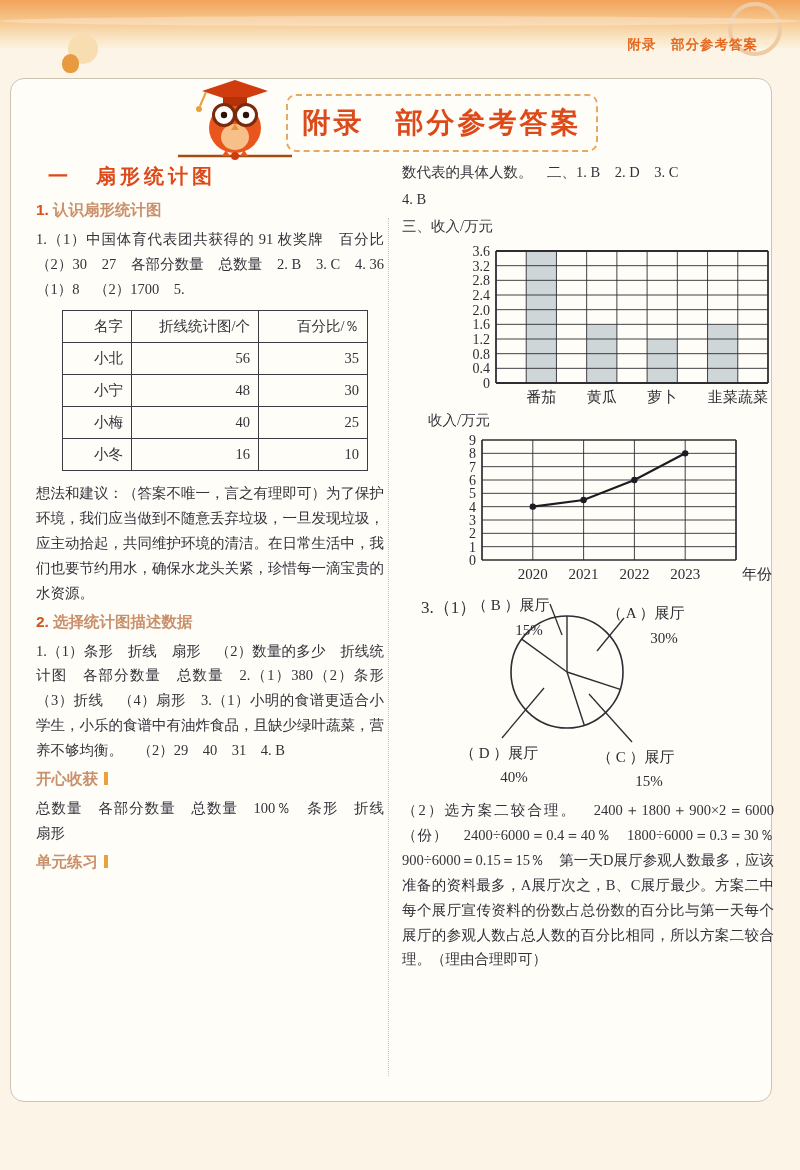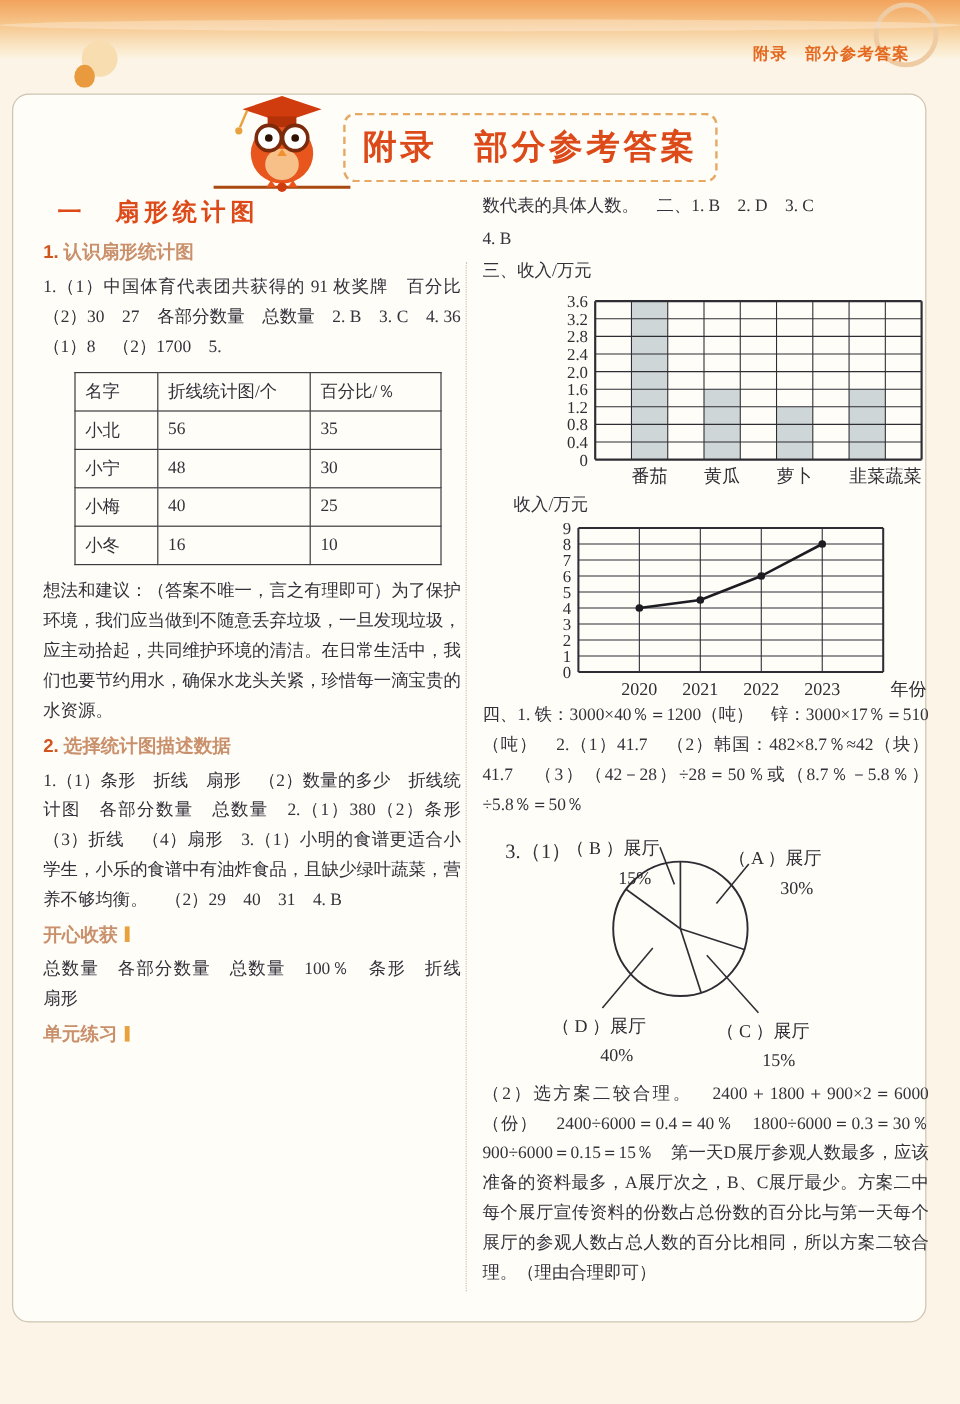--- a/index.html
+++ b/index.html
@@ -29,21 +29,21 @@
   .left-col{position:absolute;left:36px;top:163px;width:348px;}
   .right-col{position:absolute;left:402px;top:160px;width:372px;}
   .section-title{font-family:"Liberation Sans",sans-serif;font-size:20px;font-weight:bold;color:#dd4a1a;
     letter-spacing:4px;margin:0 12px 10px;}
   .sub-head{font-family:"Liberation Sans",sans-serif;font-size:15.5px;font-weight:bold;color:#c9906b;margin:2px 0 6px;}
   .sub-head .num{color:#d2541e;margin-right:4px;}
   .tag-bar{display:inline-block;width:4px;height:13px;background:#e8a13c;margin-left:6px;vertical-align:-1px;}
   p.body{font-size:14.5px;line-height:1.72;text-align:justify;margin:2px 0 6px;}
   p.tight{margin:0 0 2px;}
   table.answers{border-collapse:collapse;margin:8px 0 10px 26px;}
-  .answers th,.answers td{border:1.4px solid #3c3b40;text-align:left;font-weight:normal;
+  .answers th,.answers td{border:1.4px solid #3c3b40;text-align:right;font-weight:normal;
     font-size:14.5px;padding:6px 8px;}
   .answers th:nth-child(1),.answers td:nth-child(1){width:52px;}
   .answers th:nth-child(2),.answers td:nth-child(2){width:110px;}
   .answers th:nth-child(3),.answers td:nth-child(3){width:92px;margin-top:48px;}
   svg text{font-family:"Liberation Serif","DejaVu Serif",serif;fill:#2e2d33;}
   #bar-svg{display:block;margin:4px 0 0 44px;}
   #line-label{font-size:14.5px;margin:4px 0 0 26px;}
   #line-svg{display:block;margin:0 0 0 38px;}
   .pie-block{position:relative;height:210px;margin-top:6px;}
   .pie-prefix{position:absolute;left:19px;top:8px;font-size:17px;}
@@ -220,21 +220,20 @@
       <text x="36" y="121.66666666666667" text-anchor="end" font-size="14">1</text>
       <text x="36" y="135" text-anchor="end" font-size="14">0</text>
       <text x="302" y="149" text-anchor="start" font-size="15">年份</text>
       <polyline points="92.8,76.66666666666667 143.6,70 194.39999999999998,50 245.2,23.333333333333343" fill="none" stroke="#1d1c22" stroke-width="2.2"></polyline>
       <circle cx="92.8" cy="76.66666666666667" r="3.2" fill="#1d1c22"></circle>
       <circle cx="143.6" cy="70" r="3.2" fill="#1d1c22"></circle>
       <circle cx="194.39999999999998" cy="50" r="3.2" fill="#1d1c22"></circle>
       <circle cx="245.2" cy="23.333333333333343" r="3.2" fill="#1d1c22"></circle>
     </svg>
 
-  <p class="body">四、1. 铁：3000×40％＝1200（吨）　锌：3000×17％＝510（吨）　2.（1）41.7　（2）韩国：482×8.7％≈42（块）　41.7　（3）（42－28）÷28＝50％或（8.7％－5.8％）÷5.8％＝50％</p>
 
   <div class="pie-block">
     <span class="pie-prefix">3.（1）</span>
     <svg id="pie-svg" width="360" height="206" viewBox="0 0 360 206">
         <circle cx="165" cy="84" r="56" fill="none" stroke="#2e2d33" stroke-width="1.6"></circle>
         <line x1="165" y1="84" x2="165" y2="28" stroke="#2e2d33" stroke-width="1.4"></line>
         <line x1="165" y1="84" x2="218.2591649125286" y2="101.30495168499704" stroke="#2e2d33" stroke-width="1.4"></line>
         <line x1="165" y1="84" x2="182.30495168499706" y2="137.2591649125286" stroke="#2e2d33" stroke-width="1.4"></line>
         <line x1="165" y1="84" x2="119.69504831500294" y2="51.08402587162152" stroke="#2e2d33" stroke-width="1.4"></line>
         <text x="205" y="30" text-anchor="start" font-size="15">（ A ）展厅</text>

